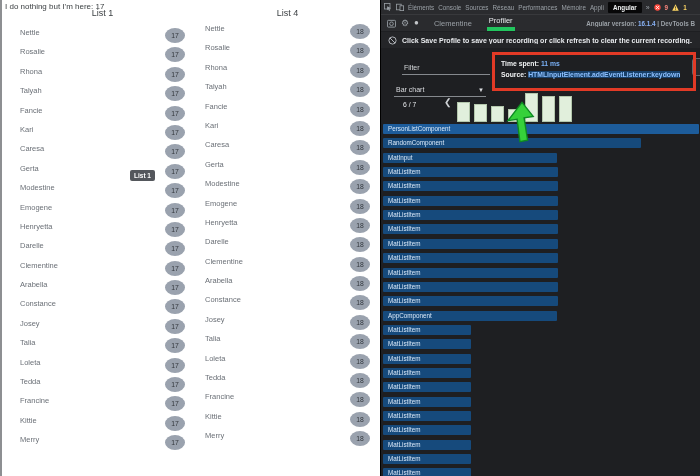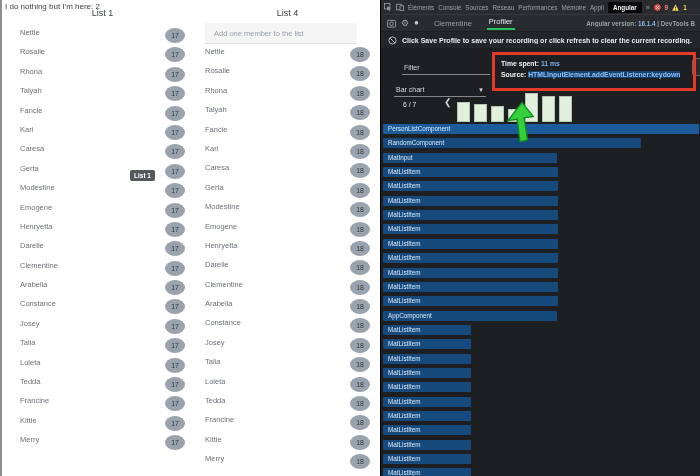--- a/index.html
+++ b/index.html
@@ -30,21 +30,21 @@
   .tab.active{background:#070708;color:#f1f3f4;padding:2px 5px;border-radius:1px;font-weight:bold}
   .more{font-size:7px;color:#9aa0a6}
   .cnt{font-size:6.3px;font-weight:bold}
   .errcnt{color:#ff8a80}
   .warncnt{color:#fdd663}
 
   .tb2{position:absolute;top:15px;left:0;right:0;height:16px;background:#2a2b2e;display:flex;align-items:center;gap:5px;padding:0 6px;white-space:nowrap;overflow:hidden;z-index:4}
   .gear{font-size:9px;color:#9aa0a6;line-height:9px}
   .dot{font-size:8px;color:#c3c6c9;line-height:8px}
   .subtab{font-size:7.5px;color:#9aa0a6;margin-left:10px}
-  .subtab.active{color:#e8eaed;border-bottom:2px solid #22c55e;padding:1px 2px 2px 2px}
+  .subtab.active{color:#e8eaed;border-bottom:4px solid #22c55e;padding:1px 2px 2px 2px}
   .ver{margin-left:auto;font-size:6.3px;color:#9aa0a6;font-weight:bold;overflow:hidden}
   .vnum{color:#8ab4f8}
 
   .banner{position:absolute;top:32px;left:0;right:0;height:16px;background:#242528;display:flex;align-items:center;gap:5px;padding:0 7px;z-index:4}
   .banner span{font-size:7px;font-weight:bold;color:#e8eaed;white-space:nowrap;overflow:hidden}
 
   .filter-wrap{position:absolute;left:21px;top:56px;width:88px;border-bottom:1px solid #85898e}
   .filter-input{width:100%;background:transparent;border:none;outline:none;font-size:7px;color:#dadce0;padding:2px 0 3px 2px;font-family:"Liberation Sans",sans-serif}
   .filter-input::placeholder{color:#d5d8db}
 
@@ -69,21 +69,21 @@
   .frow{position:absolute;left:2px;height:10px;background:#164a7c;color:#d9e8f8;font-size:6.3px;line-height:10px;padding-left:5px;box-sizing:border-box;white-space:nowrap;overflow:hidden;border-radius:1px}
   .frow.first{background:#1d5c9b}
 
   .edge-clip{position:absolute;right:-6px;top:58px;width:13px;height:16px;border:1px solid #63676c;border-radius:3px;background:#2a2b2e;z-index:2}
 </style>
 </head>
 <body>
 
 <div id="page">
   <div id="page-edge"></div>
-  <div id="page-header">I do nothing but I'm here: 2</div>
+  <div id="page-header">I do nothing but I'm here: 17</div>
 
   <div class="col" id="col1">
     <div class="ltitle">List 1</div>
     <div class="items">
         <div class="prow">
           <span class="pname">Nettle</span>
           <span class="badge">17</span>
         </div>
         <div class="prow">
           <span class="pname">Rosalie</span>
@@ -167,21 +167,20 @@
         </div>
         <div class="prow">
           <span class="pname">Merry</span>
           <span class="badge">17</span>
         </div>
       </div>
   </div>
 
   <div class="col" id="col2">
     <div class="ltitle">List 4</div>
-    <input class="linput" placeholder="Add one member to the list" style="">
     <div class="items">
         <div class="prow">
           <span class="pname">Nettle</span>
           <span class="badge">18</span>
         </div>
         <div class="prow">
           <span class="pname">Rosalie</span>
           <span class="badge">18</span>
         </div>
         <div class="prow">

